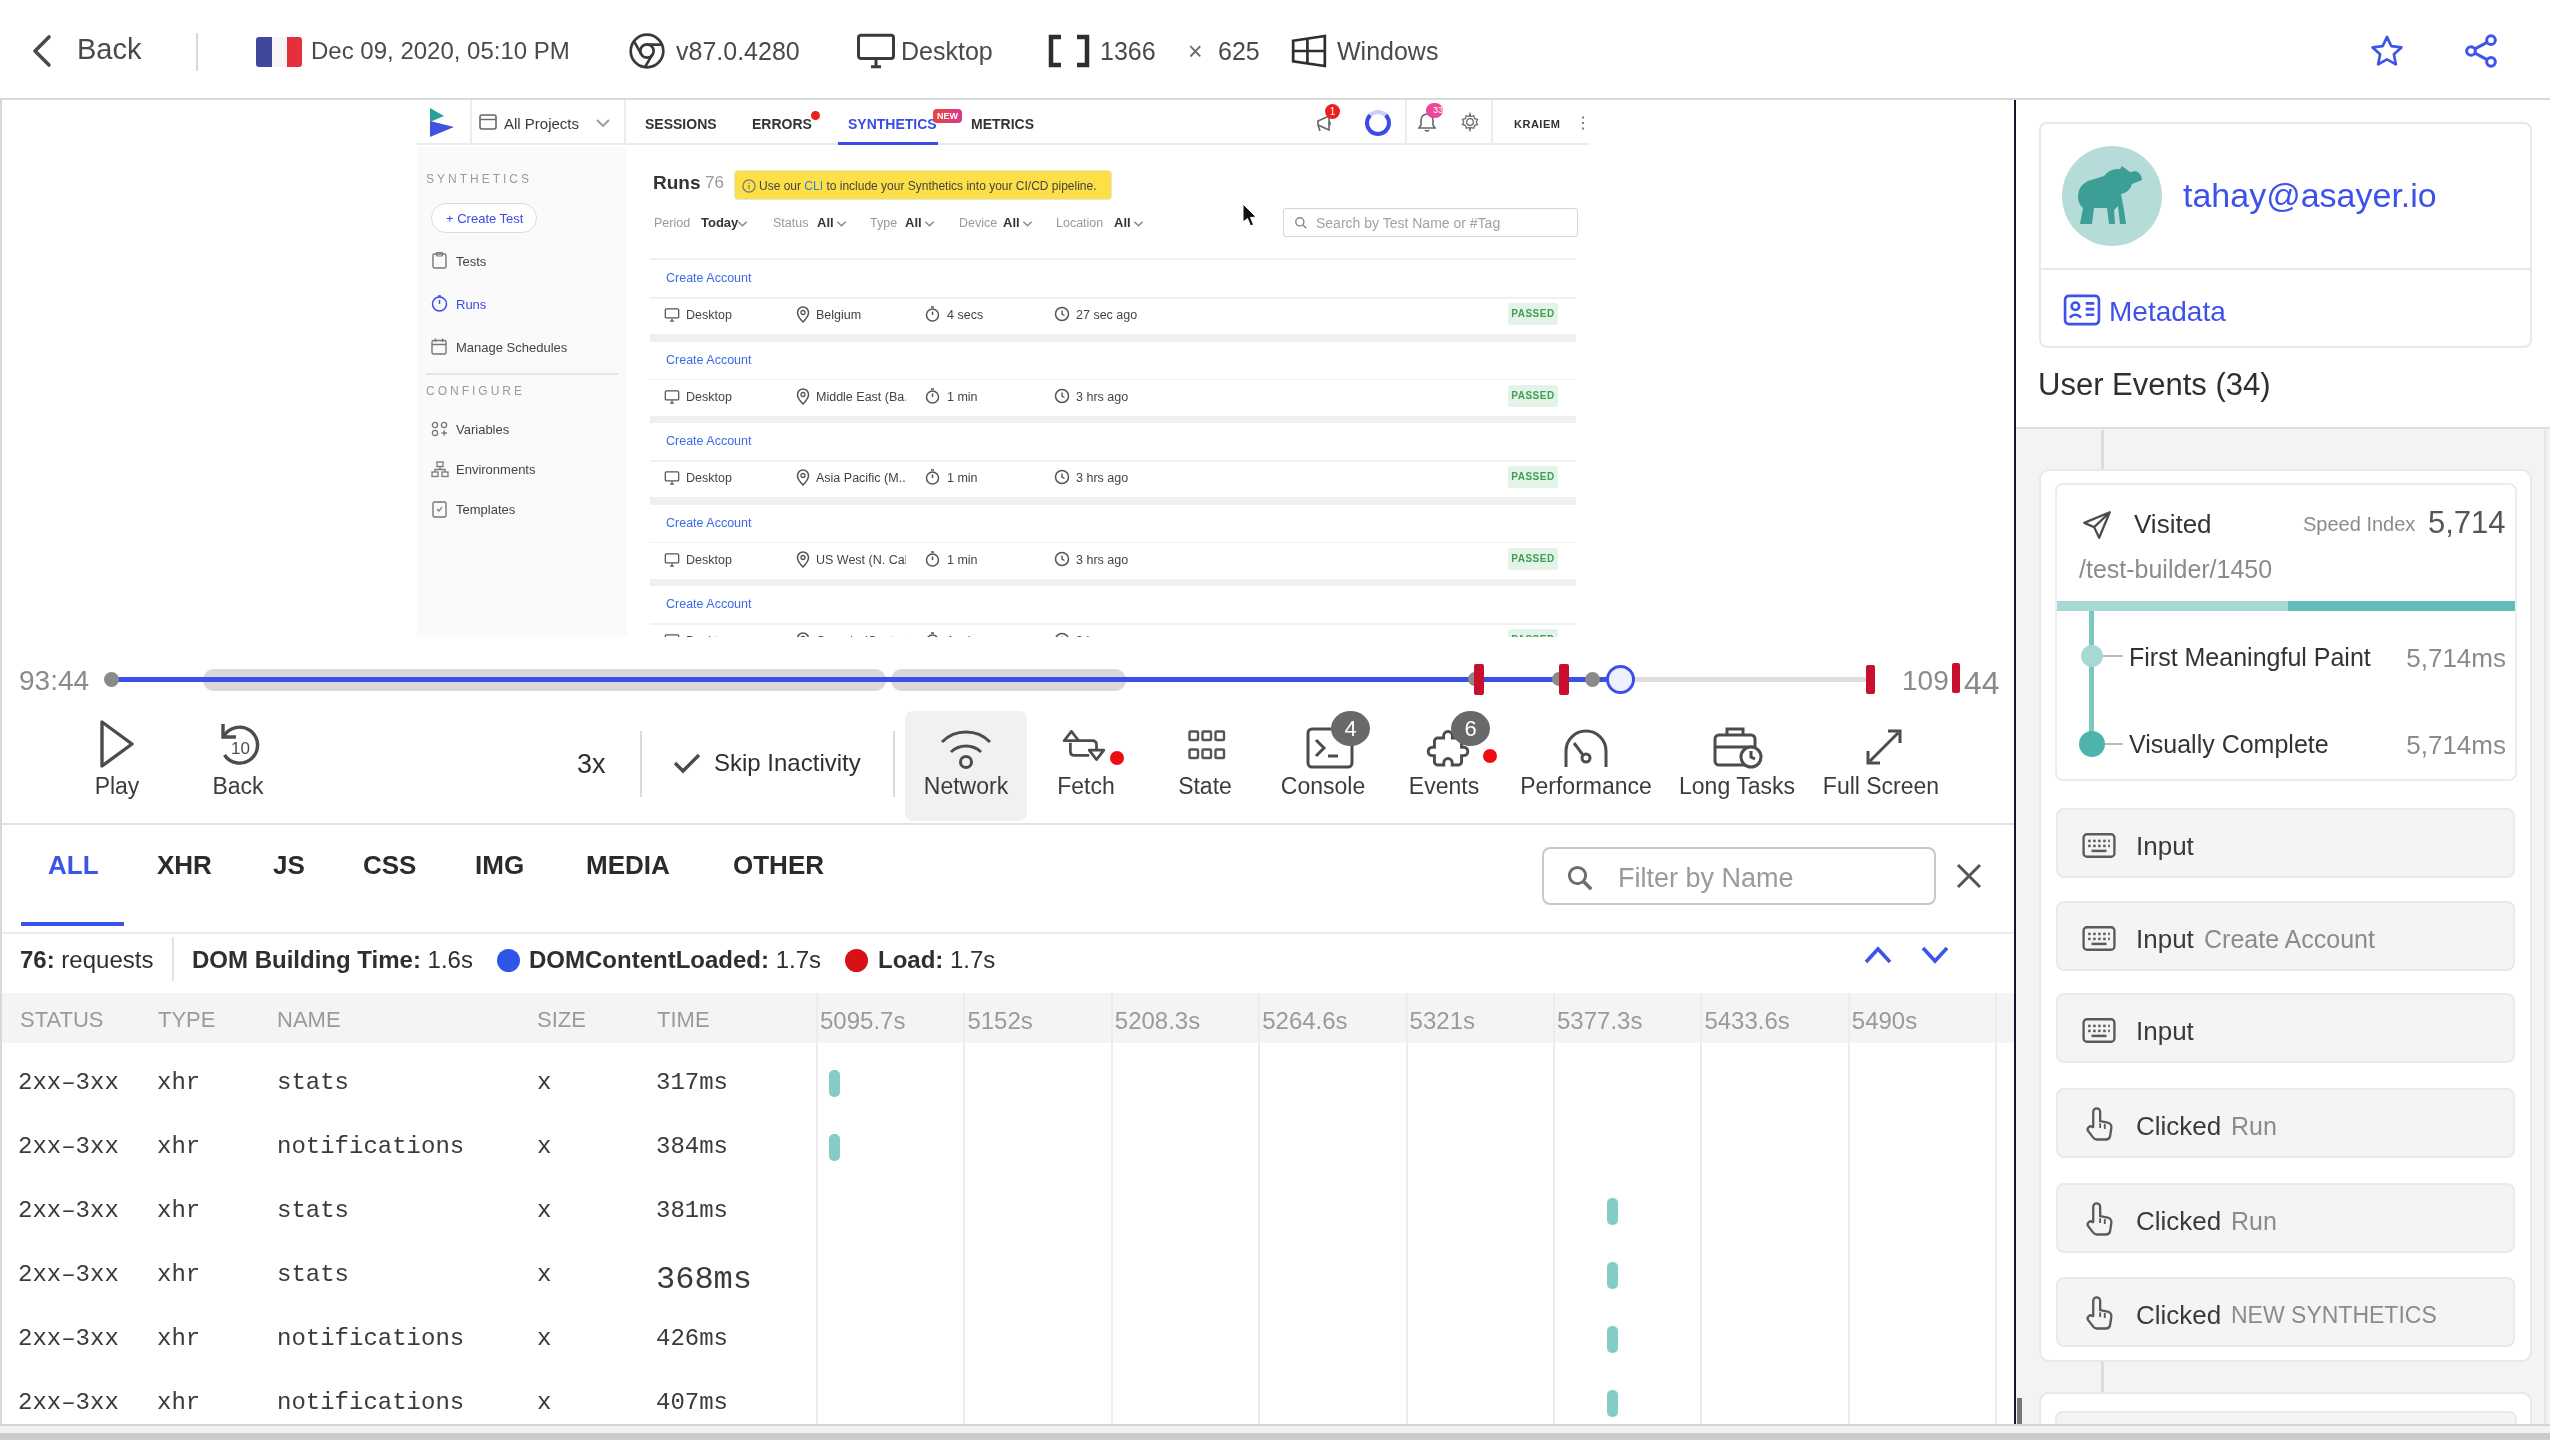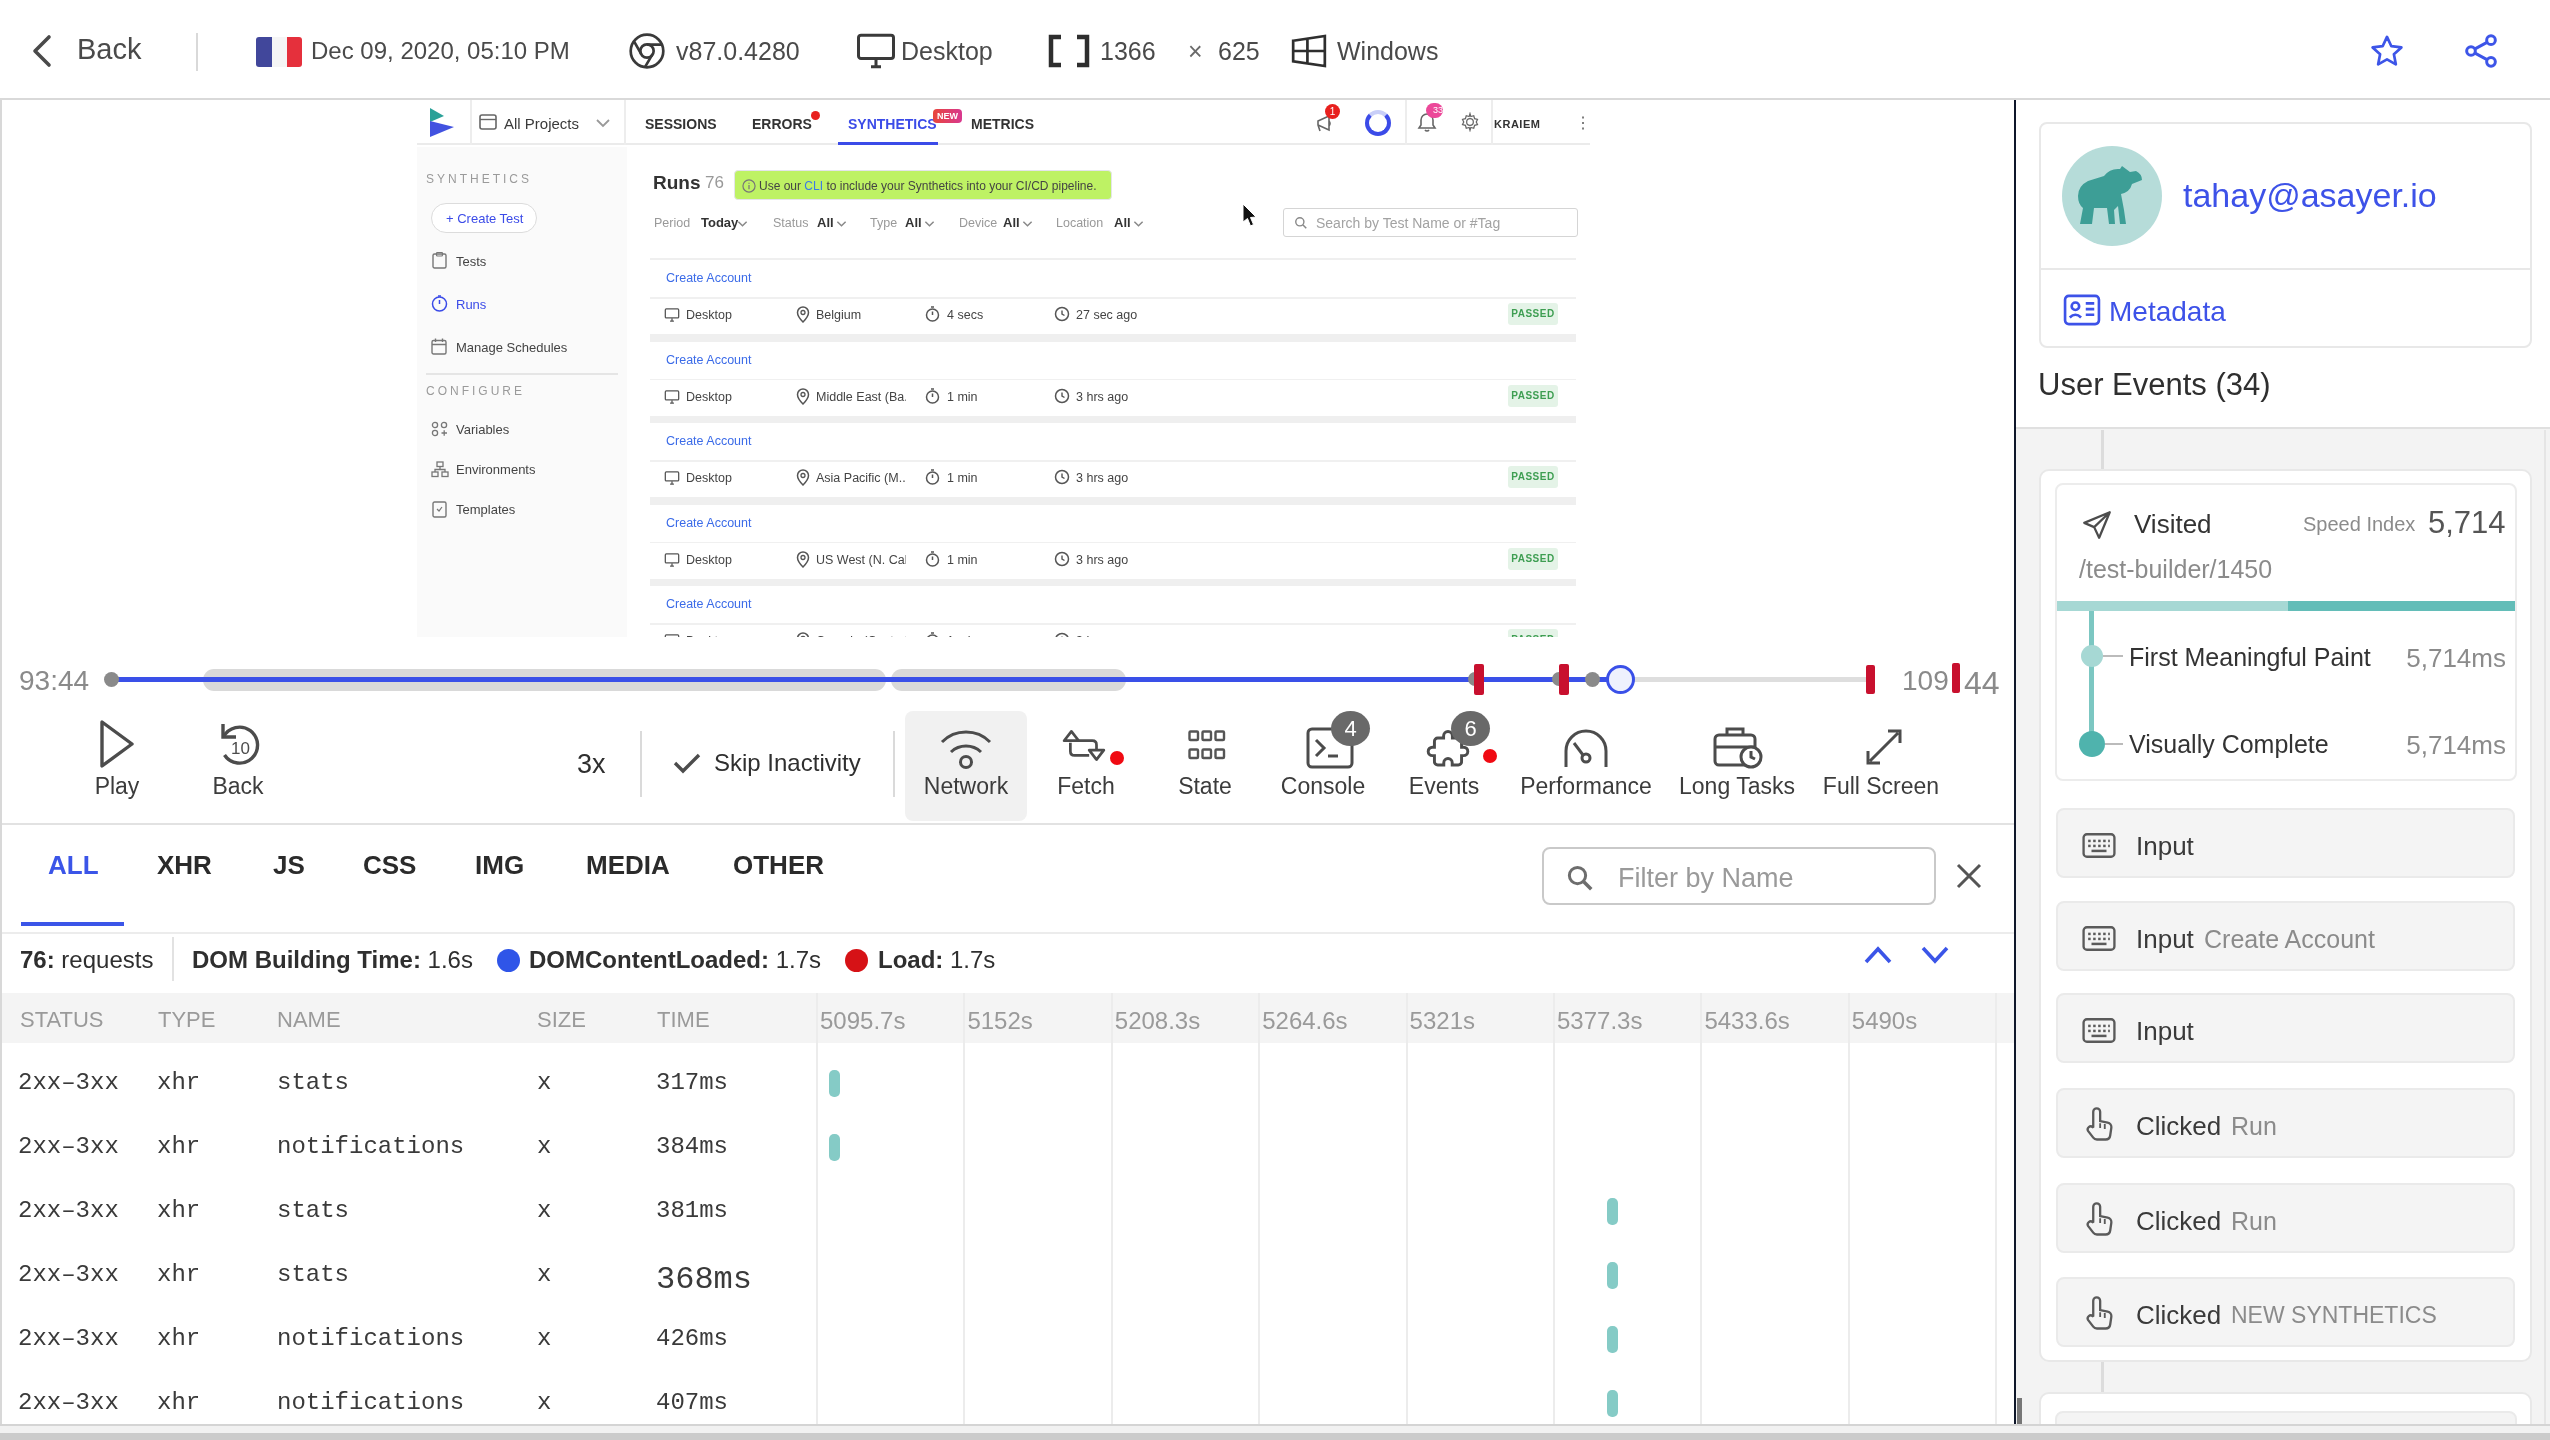--- a/index.html
+++ b/index.html
@@ -116,21 +116,21 @@
       <div class="abs" style="left:948px;top:10px;width:26px;height:26px;border-radius:50%;border:4px solid #3b4be8;border-top-color:#c9cff8;"></div>
       <div class="abs" style="left:988px;top:0;width:2px;height:45px;background:#ededed;"></div>
       <svg class="abs" style="left:1000px;top:12px;" width="20" height="22" viewBox="0 0 20 22">
           <path d="M10 2 A6 6 0 0 1 16 8 V13 L18 16 H2 L4 13 V8 A6 6 0 0 1 10 2 Z M8 18 A2.5 2.5 0 0 0 12 18" fill="none" stroke="#666" stroke-width="1.6"></path>
         </svg>
       <div class="abs" style="left:1009px;top:3px;width:17px;height:15px;border-radius:8px;background:#ec4899;color:#fff;font-size:9px;text-align:right;line-height:15px;">33</div>
       <svg class="abs" style="left:1043px;top:12px;" width="20" height="20" viewBox="0 0 24 24">
           <path d="M12 8 A4 4 0 1 0 12 16 A4 4 0 0 0 12 8 M12 2 L13 5.5 L16.5 4.5 L17.5 8 L21 9 L19.5 12 L21 15 L17.5 16 L16.5 19.5 L13 18.5 L12 22 L11 18.5 L7.5 19.5 L6.5 16 L3 15 L4.5 12 L3 9 L6.5 8 L7.5 4.5 L11 5.5 Z" fill="none" stroke="#666" stroke-width="1.5"></path>
         </svg>
       <div class="abs" style="left:1074px;top:0;width:2px;height:45px;background:#ededed;"></div>
-      <div class="abs" style="left:1077px;top:18px;font-size:11px;font-weight:bold;color:#333;letter-spacing:0.5px;">KRAIEM</div>
+      <div class="abs" style="left:1077px;top:18px;font-size:11px;font-weight:bold;color:#333;letter-spacing:0.5px;padding-left:20px;">KRAIEM</div>
       <div class="abs" style="left:1158px;top:13px;font-size:16px;color:#666;letter-spacing:0;">⋮</div>
     </div>
 
     <div class="abs" style="left:0;top:47px;width:210px;height:490px;background:#fafafa;">
       <div class="abs" style="left:9px;top:25px;font-size:12px;color:#9a9a9a;letter-spacing:3px;">SYNTHETICS</div>
       <div class="abs" style="left:14px;top:56px;width:106px;height:30px;background:#fff;border:1.5px solid #dcdcdc;border-radius:16px;">
         <div style="position:absolute;left:14px;top:7px;font-size:13px;color:#3b4be8;">+ Create Test</div>
       </div>
       <svg class="abs" style="left:15px;top:105px;" width="15" height="17" viewBox="0 0 15 17">
           <rect x="1" y="2" width="13" height="14" rx="1.5" fill="none" stroke="#777" stroke-width="1.4"></rect>
@@ -170,21 +170,21 @@
       <div class="abs" style="left:39px;top:315px;font-size:13px;color:#444;">Environments</div>
       <svg class="abs" style="left:15px;top:354px;" width="15" height="17" viewBox="0 0 15 17">
           <rect x="1" y="1" width="13" height="15" rx="1.5" fill="none" stroke="#777" stroke-width="1.4"></rect>
           <path d="M5 8 L7 10 L10 6" fill="none" stroke="#777" stroke-width="1.2"></path>
         </svg>
       <div class="abs" style="left:39px;top:355px;font-size:13px;color:#444;">Templates</div>
     </div>
 
     <div class="abs" style="left:236px;top:72px;font-size:19px;font-weight:bold;color:#333;">Runs</div>
     <div class="abs" style="left:288px;top:73px;font-size:17px;color:#999;">76</div>
-    <div class="abs" style="left:317px;top:70px;width:378px;height:30px;background:#bef264;border:1.5px solid #e4e4ea;border-radius:4px;">
+    <div class="abs" style="left:317px;top:70px;width:378px;height:30px;background:#fde047;border:1.5px solid #e4e4ea;border-radius:4px;">
       <svg style="position:absolute;left:7px;top:8px;" width="14" height="14" viewBox="0 0 15 15">
           <circle cx="7.5" cy="7.5" r="6.5" fill="none" stroke="#777" stroke-width="1.3"></circle>
           <path d="M7.5 6.5 V11 M7.5 4 V5.2" stroke="#777" stroke-width="1.3"></path>
         </svg>
       <div style="position:absolute;left:24px;top:8px;font-size:12px;color:#444;white-space:nowrap;">Use our <span style="color:#3b7be8;">CLI</span> to include your Synthetics into your CI/CD pipeline.</div>
     </div>
 
     <div class="abs" style="left:237px;top:116px;font-size:12.5px;color:#999;">Period</div>
     <div class="abs" style="left:284px;top:115px;font-size:13px;font-weight:bold;color:#333;">Today</div>
     <svg class="abs" style="left:320px;top:120px;" width="11" height="8" viewBox="0 0 12 8">

